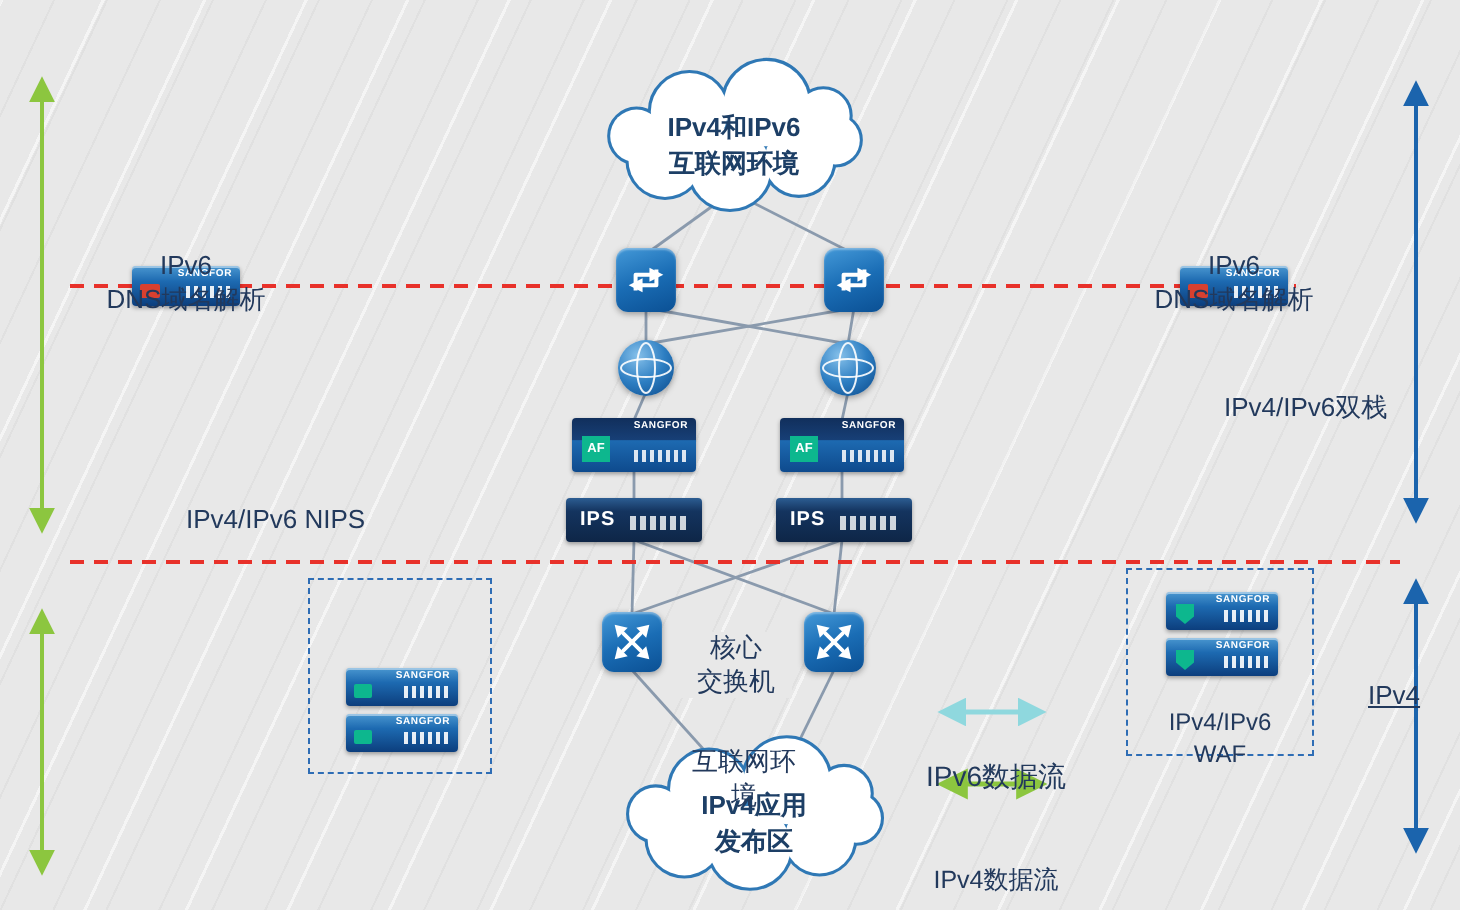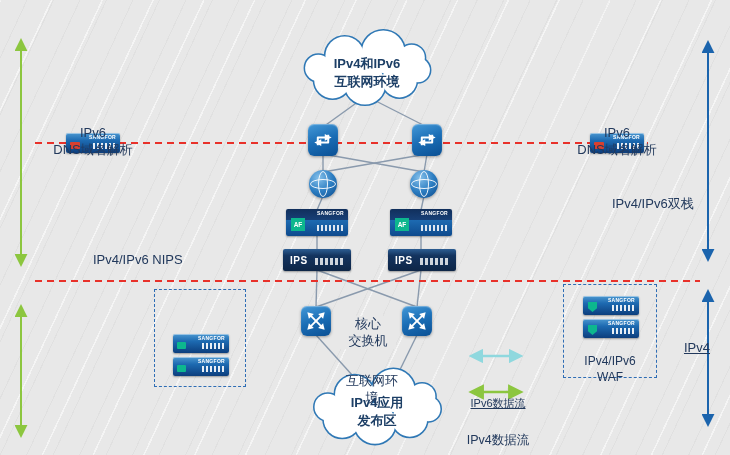--- a/index.html
+++ b/index.html
@@ -124,21 +124,21 @@
 
   
   .p-dns-left-label  { left:38px;  top:93px;  width:110px; }
   .p-dns-right-label { left:562px; top:93px;  width:110px; }
   .p-firewall  { left:45px;  top:203px; }
   .p-nips      { left:45px;  top:252px;margin-left:48px; }
   .p-dualstack { left:612px; top:196px;text-align:right; }
   .p-ipv4      { left:684px; top:340px;text-decoration:underline; }
   .p-core      { left:340px; top:284px; width:56px; }
   .p-business  { left:342px; top:341px; width:60px; }
-  .p-legend-ipv6 { left:460px; top:364px; width:76px; font-size:11px;text-decoration:underline; }
+  .p-legend-ipv6 { left:460px; top:348px; width:76px; font-size:14px; }
   .p-legend-ipv4 { left:460px; top:400px; width:76px; font-size:12.5px; }
 </style>
 </head>
 <body>
 
 <div class="canvas">
 
   <svg class="lines" width="730" height="455" viewBox="0 0 730 455">
     <defs>
       <marker id="mg" viewBox="0 0 10 10" refX="7" refY="5" markerWidth="6.5" markerHeight="6.5" orient="auto-start-reverse">

